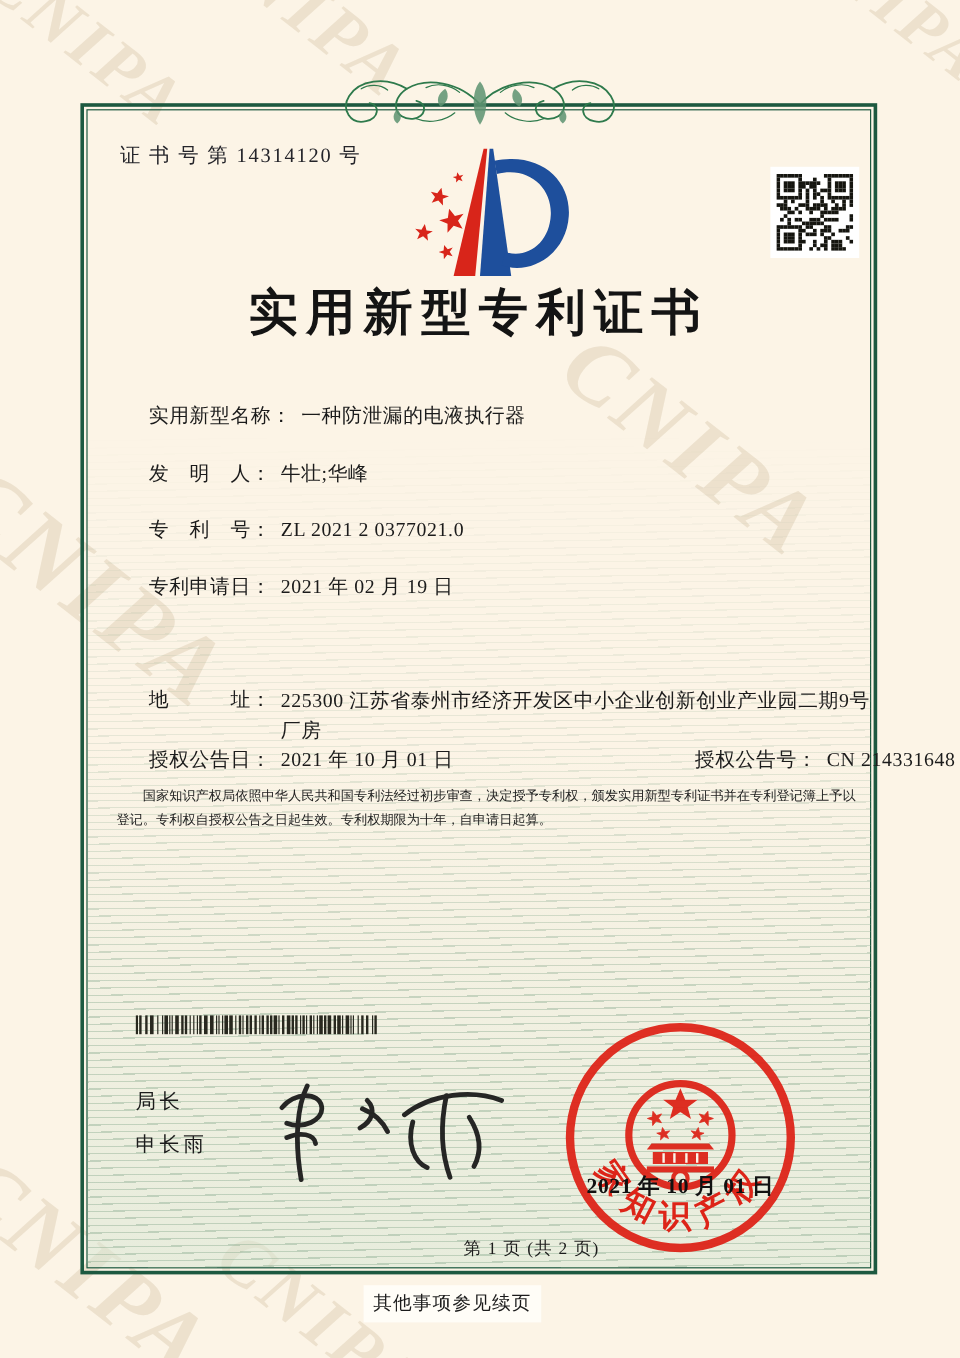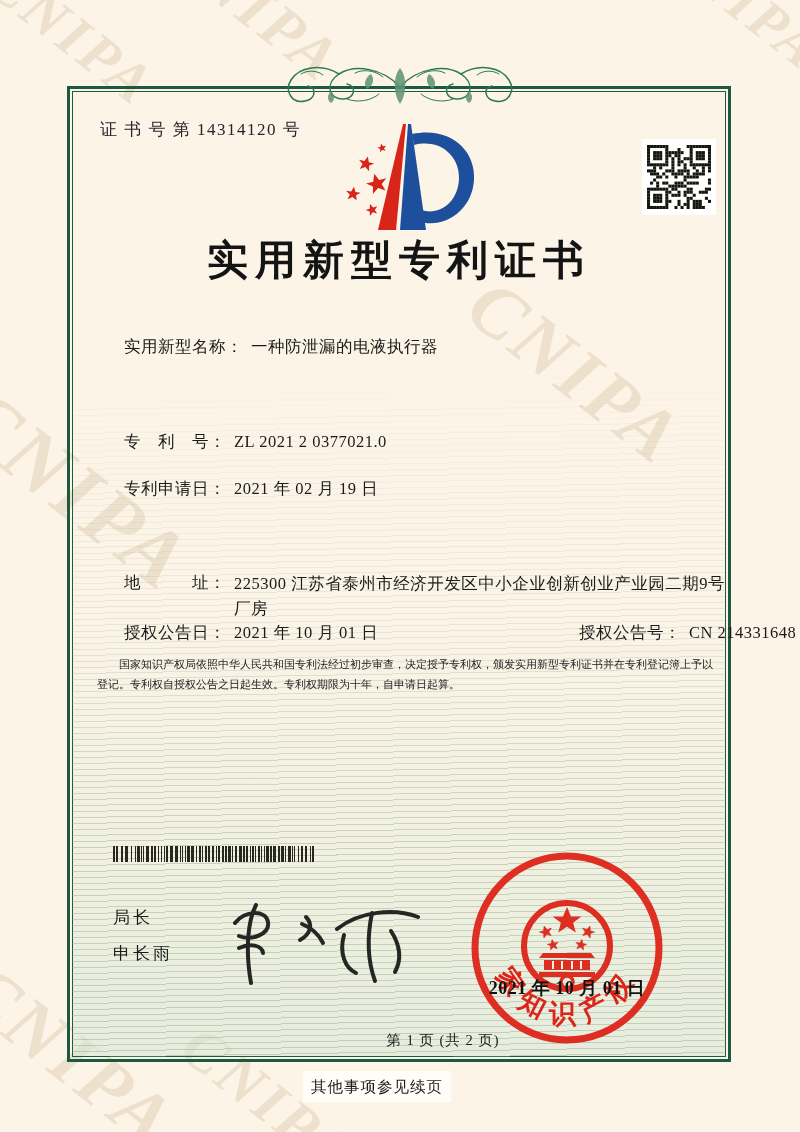--- a/index.html
+++ b/index.html
@@ -362,20 +362,23 @@
             <rect x="54" y="60" width="3" height="3"></rect>
           </g>
         </svg>
     </div>
 
     <div class="title">实用新型专利证书</div>
 
     <div class="row" style="top:336px">
       <span class="lbl">实用新型名称：</span><span class="val">一种防泄漏的电液执行器</span>
     </div>
+    <div class="row" style="top:384px">
+      <span class="lbl">发　明　人：</span><span class="val">牛壮;华峰</span>
+    </div>
     <div class="row" style="top:431px">
       <span class="lbl">专　利　号：</span><span class="val">ZL 2021 2 0377021.0</span>
     </div>
     <div class="row" style="top:478px">
       <span class="lbl">专利申请日：</span><span class="val">2021 年 02 月 19 日</span>
     </div>
     <div class="row row-addr" style="top:572px">
       <span class="lbl">地　　　址：</span><span class="val">225300 江苏省泰州市经济开发区中小企业创新创业产业园二期9号厂房</span>
     </div>
     <div class="row" style="top:622px">

